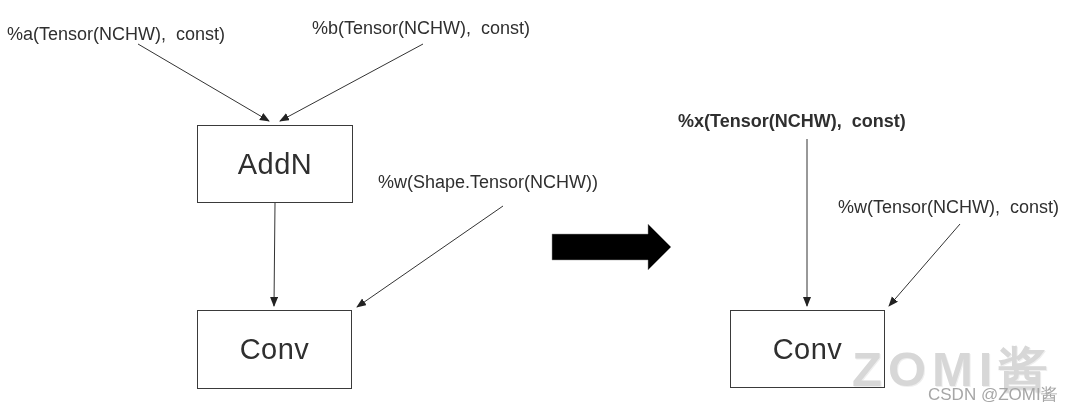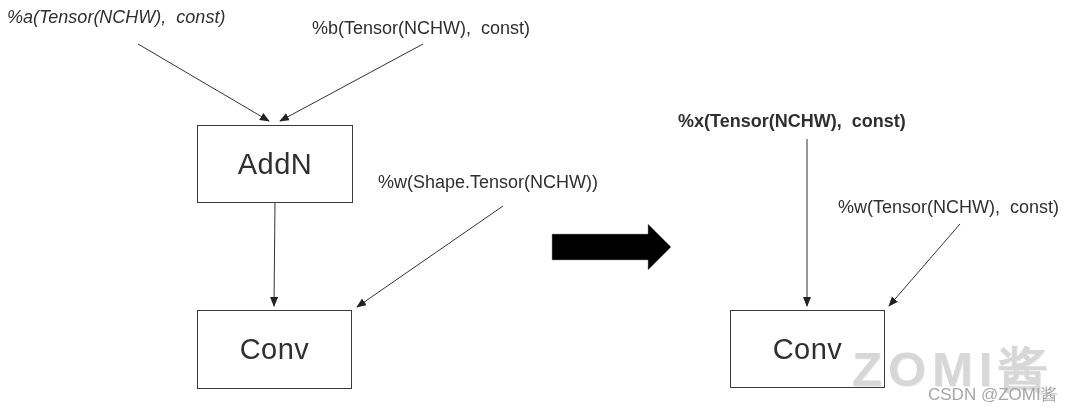--- a/index.html
+++ b/index.html
@@ -37,21 +37,21 @@
   }
   .node-addn  { left: 197px; top: 125px; width: 156px; height: 78px; }
   .node-conv-left  { left: 197px; top: 310px; width: 155px; height: 79px; }
   .node-conv-right { left: 730px; top: 310px; width: 155px; height: 78px; }
   .edge-label {
     position: absolute;
     font-size: 18px;
     color: #2f2f2f;
     white-space: pre;
   }
-  .label-a       { left: 7px;   top: 7px; font-style: italic;  }
+  .label-a       { left: 7px;   top: 24px;  }
   .label-b       { left: 312px; top: 18px;  }
   .label-w-shape { left: 378px; top: 172px; }
   .label-x       { left: 678px; top: 111px; font-weight: bold; }
   .label-w-right { left: 838px; top: 197px; text-align: center; }
   .watermark-large {
     position: absolute;
     left: 852px;
     top: 337px;
     font-size: 49px;
     font-weight: 700;

